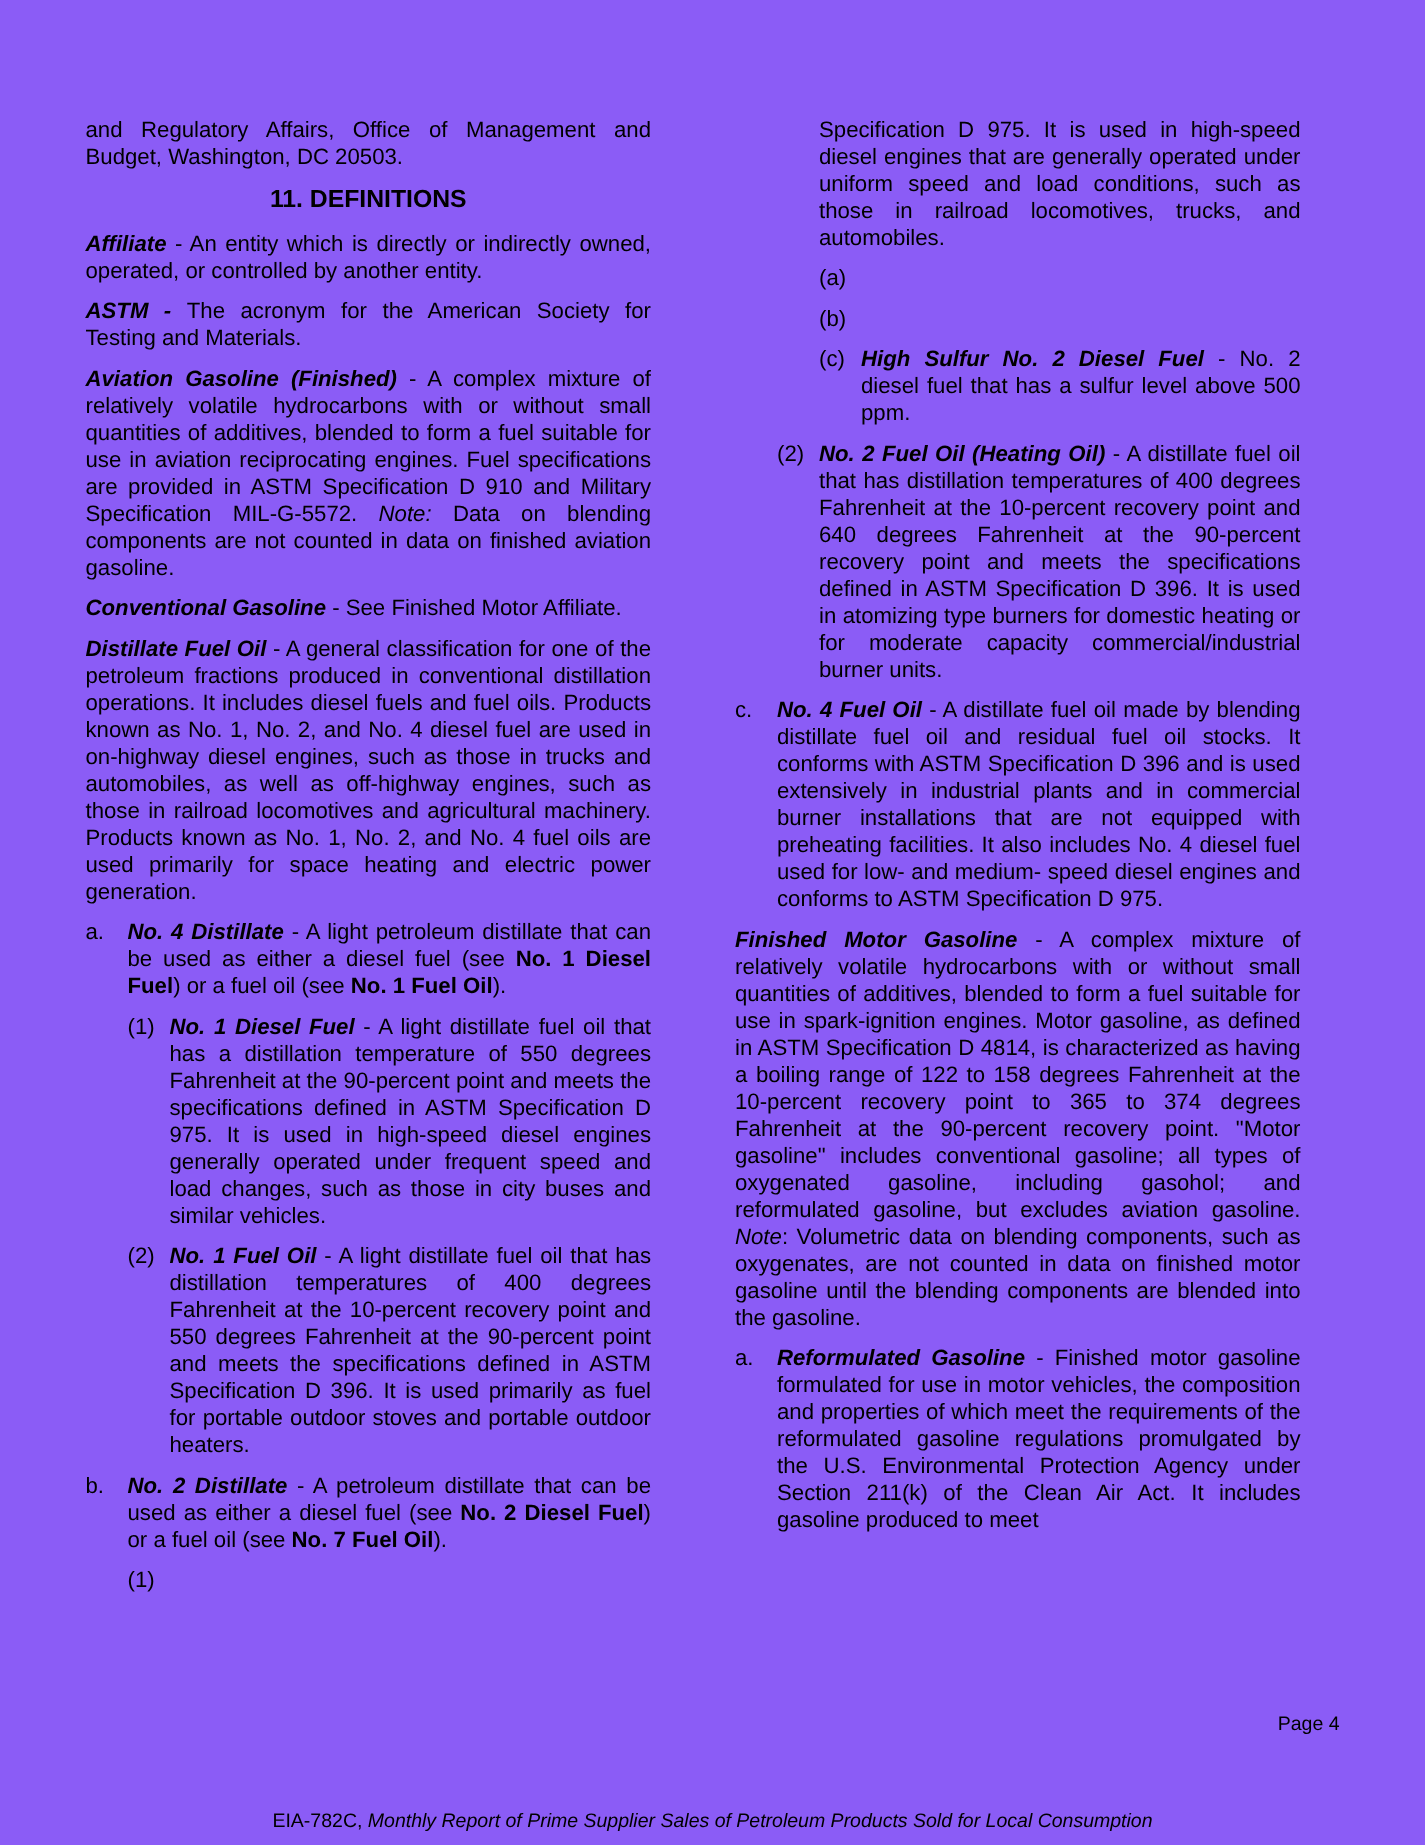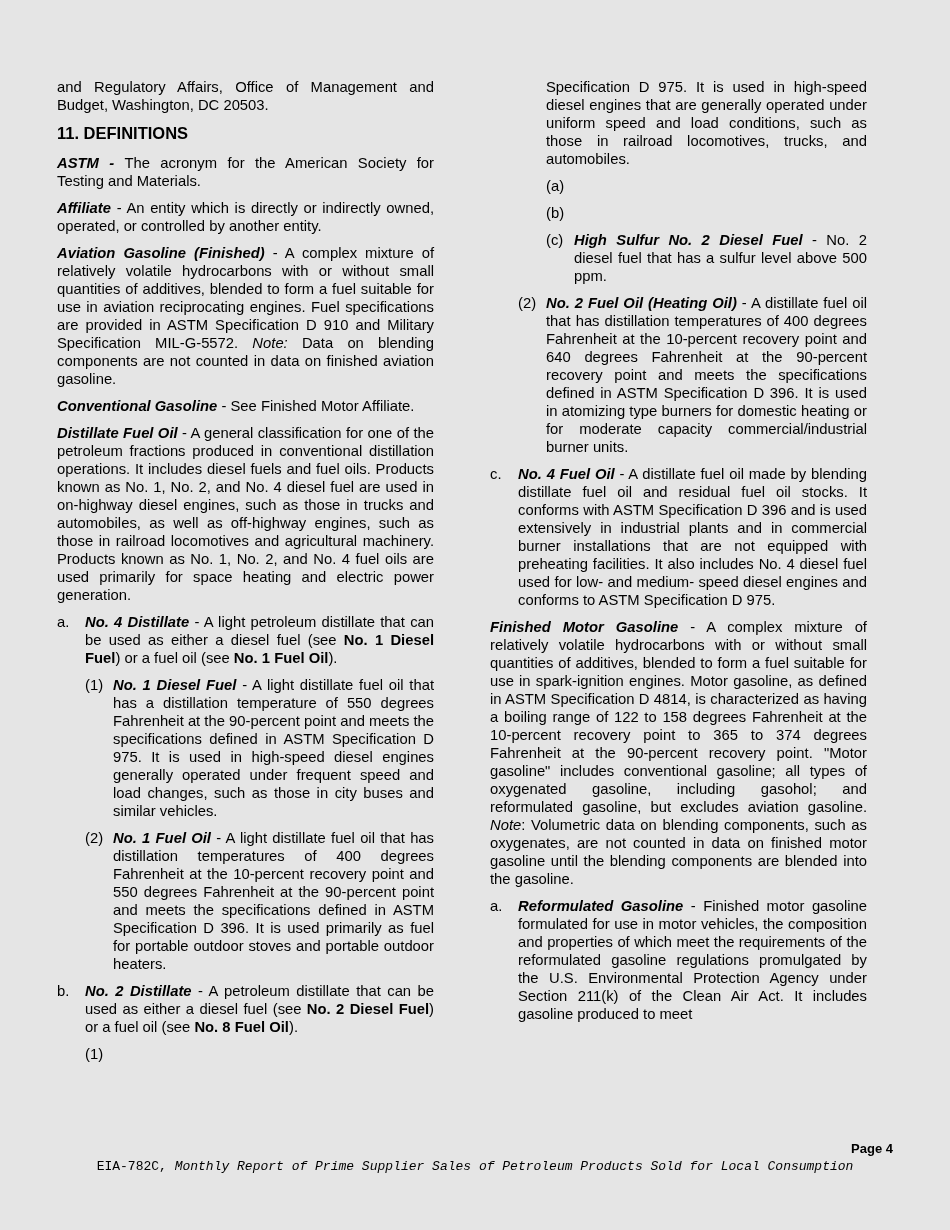--- a/index.html
+++ b/index.html
@@ -11,21 +11,21 @@
     width: 950px;
     height: 1230px;
     position: relative;
     font-family: "Liberation Sans", sans-serif;
     color: #000000;
     overflow: hidden;
   }
   .page {
     position: absolute;
     inset: 0;
-    background: #e5e5e5;
+    background: #8b5cf6;
   }
   .columns {
     position: absolute;
     left: 57px;
     top: 78px;
     width: 810px;
     display: flex;
     gap: 56px;
   }
   .column {
@@ -34,21 +34,21 @@
     line-height: 18px;
     text-align: justify;
   }
   .column p {
     margin: 0 0 9px 0;
   }
   .heading {
     font-size: 16.5px;
     line-height: 20px;
     font-weight: bold;
-    text-align: left;
+    text-align: center;
     margin: 2px 0 11px 0;
   }
   .list-item {
     display: flex;
     margin: 0 0 9px 0;
   }
   .list-item .marker {
     flex: 0 0 28px;
     text-align: left;
   }
@@ -61,61 +61,59 @@
   .indent-56 { padding-left: 56px; }
   .run-bi { font-weight: bold; font-style: italic; }
   .run-b  { font-weight: bold; }
   .run-i  { font-style: italic; }
   .footer-page-number {
     position: absolute;
     top: 1141px;
     right: 57px;
     font-size: 13px;
     line-height: 16px;
-    font-weight: bold;
   }
   .footer-doc-title {
     position: absolute;
-    top: 1159px;
+    top: 1206px;
     left: 0;
     width: 950px;
     text-align: center;
     font-size: 13px;
     line-height: 16px;
-    font-family: Liberation Mono, monospace;
   }
 </style>
 </head>
 <body>
 
 <div class="page">
   <div class="columns">
     <div class="column">
         <p><span class="run-n">and Regulatory Affairs, Office of Management and Budget, Washington, DC 20503.</span></p>
         <div class="heading">11. DEFINITIONS</div>
+        <p><span class="run-bi">Affiliate</span><span class="run-n"> - An entity which is directly or indirectly owned, operated, or controlled by another entity.</span></p>
         <p><span class="run-bi">ASTM - </span><span class="run-n">The acronym for the American Society for Testing and Materials.</span></p>
-        <p><span class="run-bi">Affiliate</span><span class="run-n"> - An entity which is directly or indirectly owned, operated, or controlled by another entity.</span></p>
         <p><span class="run-bi">Aviation Gasoline (Finished)</span><span class="run-n"> - A complex mixture of relatively volatile hydrocarbons with or without small quantities of additives, blended to form a fuel suitable for use in aviation reciprocating engines. Fuel specifications are provided in ASTM Specification D 910 and Military Specification MIL-G-5572. </span><span class="run-i">Note:</span><span class="run-n"> Data on blending components are not counted in data on finished aviation gasoline.</span></p>
         <p><span class="run-bi">Conventional Gasoline</span><span class="run-n"> - See Finished Motor Affiliate.</span></p>
         <p><span class="run-bi">Distillate Fuel Oil</span><span class="run-n"> - A general classification for one of the petroleum fractions produced in conventional distillation operations. It includes diesel fuels and fuel oils. Products known as No. 1, No. 2, and No. 4 diesel fuel are used in on-highway diesel engines, such as those in trucks and automobiles, as well as off-highway engines, such as those in railroad locomotives and agricultural machinery. Products known as No. 1, No. 2, and No. 4 fuel oils are used primarily for space heating and electric power generation.</span></p>
         <div class="list-item lvl-1">
           <span class="marker">a.</span>
           <div class="item-body"><span class="run-bi">No. 4 Distillate</span><span class="run-n"> - A light petroleum distillate that can be used as either a diesel fuel (see </span><span class="run-b">No. 1 Diesel Fuel</span><span class="run-n">) or a fuel oil (see </span><span class="run-b">No. 1 Fuel Oil</span><span class="run-n">).</span></div>
         </div>
         <div class="list-item lvl-2">
           <span class="marker">(1)</span>
           <div class="item-body"><span class="run-bi">No. 1 Diesel Fuel</span><span class="run-n"> - A light distillate fuel oil that has a distillation temperature of 550 degrees Fahrenheit at the 90-percent point and meets the specifications defined in ASTM Specification D 975. It is used in high-speed diesel engines generally operated under frequent speed and load changes, such as those in city buses and similar vehicles.</span></div>
         </div>
         <div class="list-item lvl-2">
           <span class="marker">(2)</span>
           <div class="item-body"><span class="run-bi">No. 1 Fuel Oil</span><span class="run-n"> - A light distillate fuel oil that has distillation temperatures of 400 degrees Fahrenheit at the 10-percent recovery point and 550 degrees Fahrenheit at the 90-percent point and meets the specifications defined in ASTM Specification D 396. It is used primarily as fuel for portable outdoor stoves and portable outdoor heaters.</span></div>
         </div>
         <div class="list-item lvl-1">
           <span class="marker">b.</span>
-          <div class="item-body"><span class="run-bi">No. 2 Distillate</span><span class="run-n"> - A petroleum distillate that can be used as either a diesel fuel (see </span><span class="run-b">No. 2 Diesel Fuel</span><span class="run-n">) or a fuel oil (see </span><span class="run-b">No. 8 Fuel Oil</span><span class="run-n">).</span></div>
+          <div class="item-body"><span class="run-bi">No. 2 Distillate</span><span class="run-n"> - A petroleum distillate that can be used as either a diesel fuel (see </span><span class="run-b">No. 2 Diesel Fuel</span><span class="run-n">) or a fuel oil (see </span><span class="run-b">No. 7 Fuel Oil</span><span class="run-n">).</span></div>
         </div>
         <div class="list-item lvl-2">
           <span class="marker">(1)</span>
         </div>
       </div>
     <div class="column">
         <p class="indent-56"><span class="run-n">Specification D 975. It is used in high-speed diesel engines that are generally operated under uniform speed and load conditions, such as those in railroad locomotives, trucks, and automobiles.</span></p>
         <div class="list-item lvl-3">
           <span class="marker">(a)</span>
         </div>

